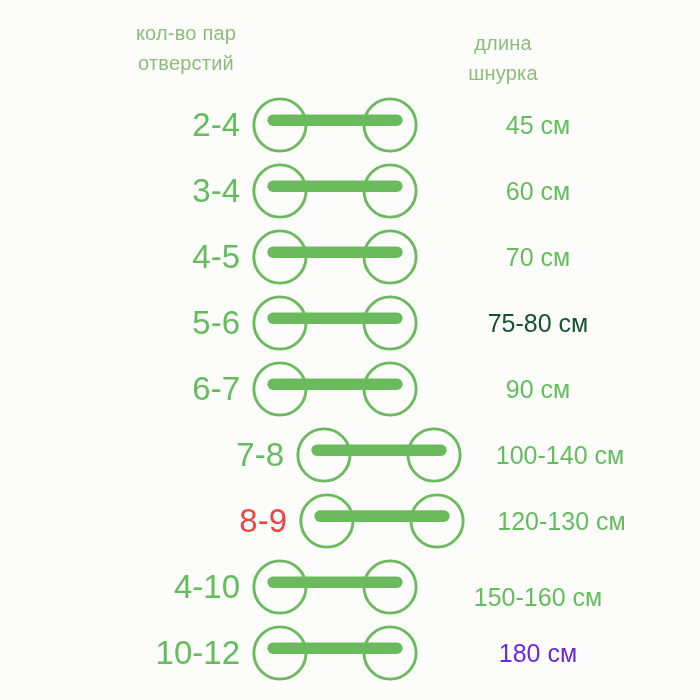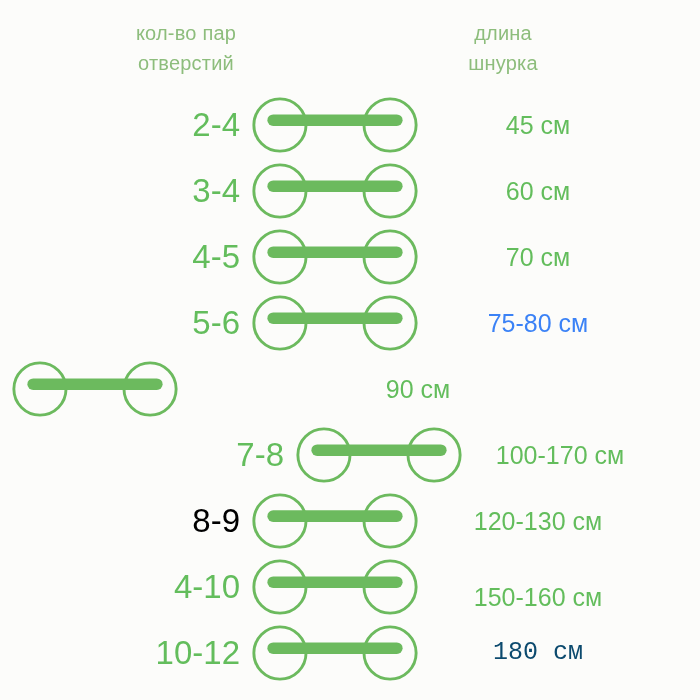--- a/index.html
+++ b/index.html
@@ -115,21 +115,21 @@
 </head>
 <body style="background: rgb(252, 252, 250);">
 
 <div class="chart">
 
   <div class="headers">
     <div class="header-col left" style="color: rgb(141, 189, 124);">
       <span class="header-line">кол-во пар</span>
       <span class="header-line">отверстий</span>
     </div>
-    <div class="header-col right" style="color: rgb(141, 189, 124);">
+    <div class="header-col right" style="color: rgb(141, 189, 124); margin-top: 10px;">
       <span class="header-line">длина</span>
       <span class="header-line">шнурка</span>
     </div>
   </div>
 
   <div class="rows" id="rows-container">
       <div class="row">
     <div class="cell-pairs" style="color: rgb(99, 189, 92);">2-4</div>
     <div class="cell-icon">
       <svg class="lace-icon" width="176" height="60" viewBox="0 0 176 60" aria-hidden="true">
@@ -164,45 +164,46 @@
   </div>
       <div class="row">
     <div class="cell-pairs" style="color: rgb(99, 189, 92);">5-6</div>
     <div class="cell-icon">
       <svg class="lace-icon" width="176" height="60" viewBox="0 0 176 60" aria-hidden="true">
         <circle class="lace-ring" cx="31" cy="30" r="27" style="stroke: rgb(108, 186, 94);"></circle>
         <circle class="lace-ring" cx="145" cy="30" r="27" style="stroke: rgb(108, 186, 94);"></circle>
         <line class="lace-bar" x1="24" y1="25" x2="152" y2="25" style="stroke: rgb(108, 186, 94);"></line>
       </svg>
     </div>
-    <div class="cell-length" style="color: #3b82f6;">75-80 см</div>
-  </div>
-      <div class="row">
+    <div class="cell-length" style="color: #14532d;">75-80 см</div>
+  </div>
+      <div class="row">
+    <div class="cell-pairs" style="color: rgb(99, 189, 92);">6-7</div>
     <div class="cell-icon">
       <svg class="lace-icon" width="176" height="60" viewBox="0 0 176 60" aria-hidden="true">
         <circle class="lace-ring" cx="31" cy="30" r="27" style="stroke: rgb(108, 186, 94);"></circle>
         <circle class="lace-ring" cx="145" cy="30" r="27" style="stroke: rgb(108, 186, 94);"></circle>
         <line class="lace-bar" x1="24" y1="25" x2="152" y2="25" style="stroke: rgb(108, 186, 94);"></line>
       </svg>
     </div>
     <div class="cell-length" style="color: rgb(99, 189, 92);">90 см</div>
   </div>
       <div class="row">
     <div class="cell-pairs" style="color: rgb(99, 189, 92); margin-left: 44px;">7-8</div>
     <div class="cell-icon">
       <svg class="lace-icon" width="176" height="60" viewBox="0 0 176 60" aria-hidden="true">
         <circle class="lace-ring" cx="31" cy="30" r="27" style="stroke: rgb(108, 186, 94);"></circle>
         <circle class="lace-ring" cx="145" cy="30" r="27" style="stroke: rgb(108, 186, 94);"></circle>
         <line class="lace-bar" x1="24" y1="25" x2="152" y2="25" style="stroke: rgb(108, 186, 94);"></line>
       </svg>
     </div>
-    <div class="cell-length" style="color: rgb(99, 189, 92);">100-170 см</div>
-  </div>
-      <div class="row">
-    <div class="cell-pairs" style="color: #000000;">8-9</div>
+    <div class="cell-length" style="color: rgb(99, 189, 92);">100-140 см</div>
+  </div>
+      <div class="row">
+    <div class="cell-pairs" style="color: #ef4444; margin-left: 47px;">8-9</div>
     <div class="cell-icon">
       <svg class="lace-icon" width="176" height="60" viewBox="0 0 176 60" aria-hidden="true">
         <circle class="lace-ring" cx="31" cy="30" r="27" style="stroke: rgb(108, 186, 94);"></circle>
         <circle class="lace-ring" cx="145" cy="30" r="27" style="stroke: rgb(108, 186, 94);"></circle>
         <line class="lace-bar" x1="24" y1="25" x2="152" y2="25" style="stroke: rgb(108, 186, 94);"></line>
       </svg>
     </div>
     <div class="cell-length" style="color: rgb(99, 189, 92);">120-130 см</div>
   </div>
       <div class="row">
@@ -218,17 +219,17 @@
   </div>
       <div class="row">
     <div class="cell-pairs" style="color: rgb(99, 189, 92);">10-12</div>
     <div class="cell-icon">
       <svg class="lace-icon" width="176" height="60" viewBox="0 0 176 60" aria-hidden="true">
         <circle class="lace-ring" cx="31" cy="30" r="27" style="stroke: rgb(108, 186, 94);"></circle>
         <circle class="lace-ring" cx="145" cy="30" r="27" style="stroke: rgb(108, 186, 94);"></circle>
         <line class="lace-bar" x1="24" y1="25" x2="152" y2="25" style="stroke: rgb(108, 186, 94);"></line>
       </svg>
     </div>
-    <div class="cell-length" style="color: #0c4a6e; font-family: Liberation Mono, monospace;">180 см</div>
+    <div class="cell-length" style="color: #6d28d9;">180 см</div>
   </div>
     </div>
 
 </div>
 
 </body></html>

